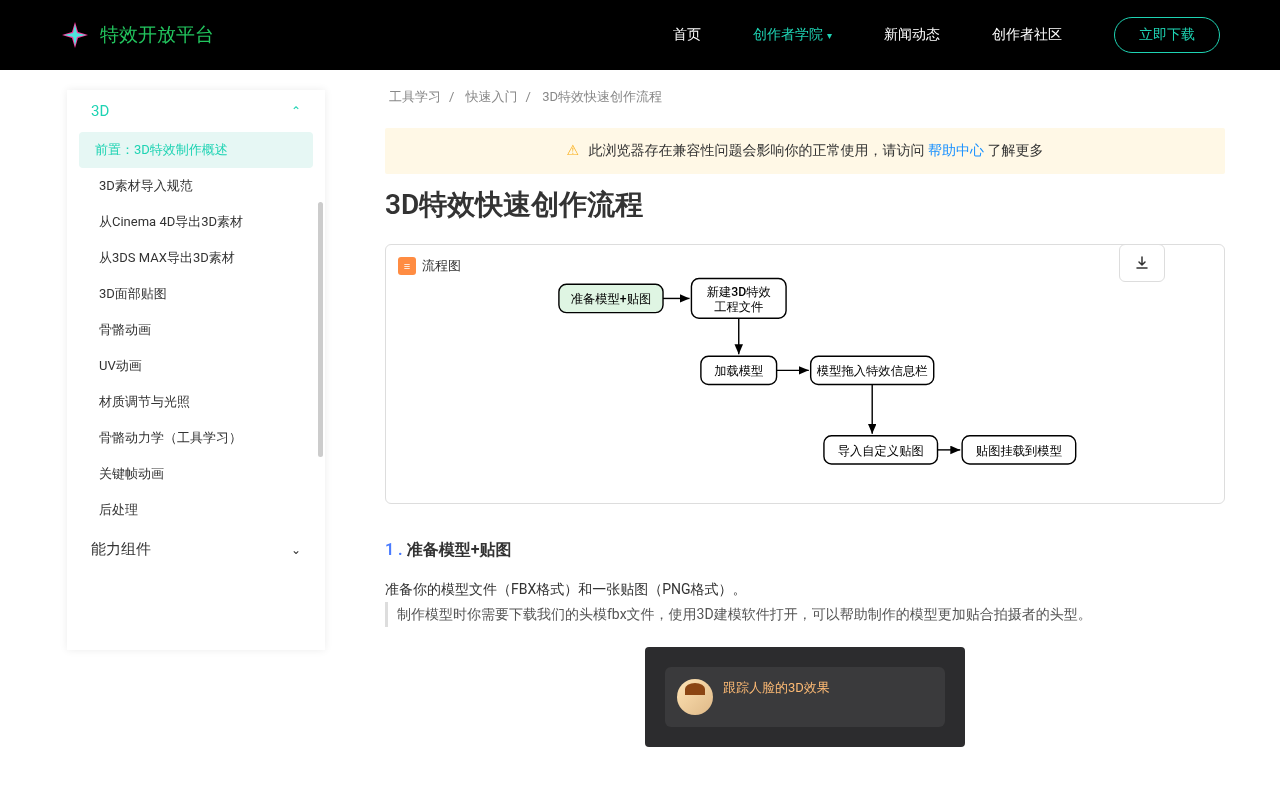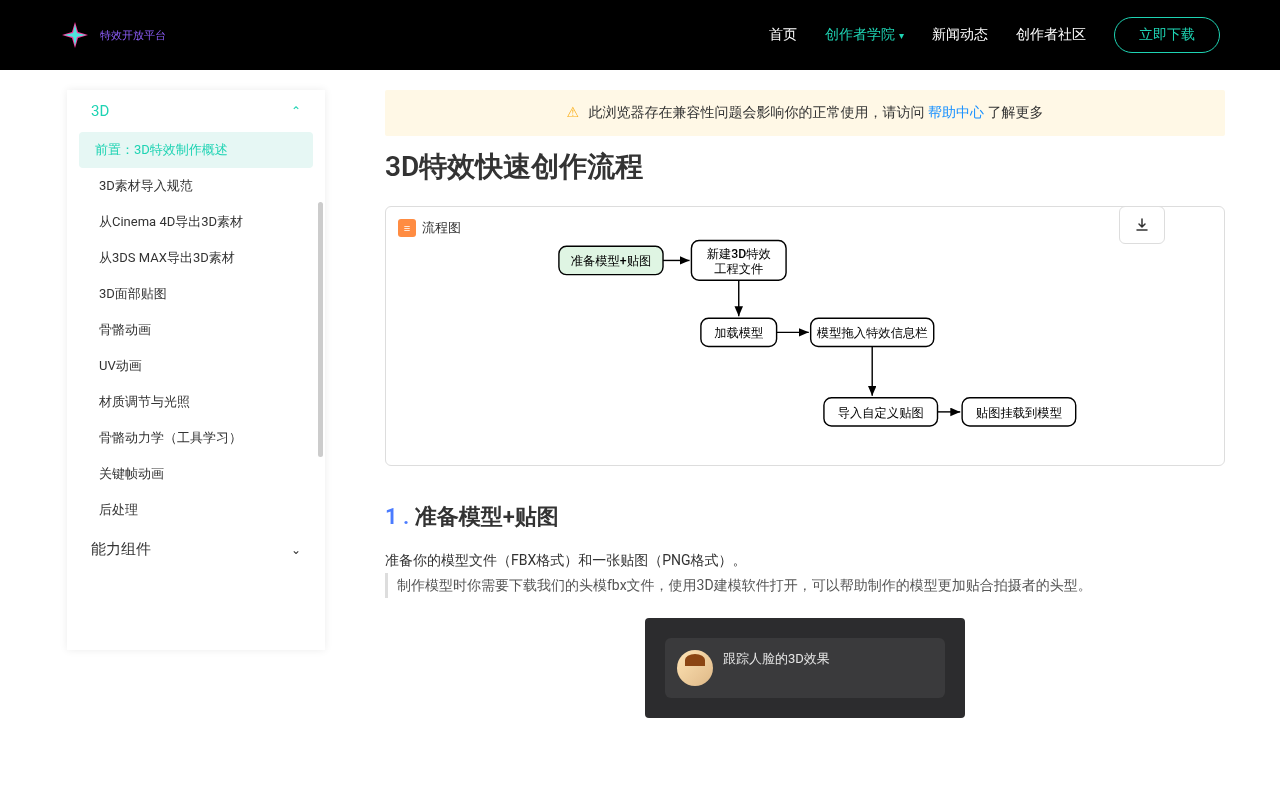--- a/index.html
+++ b/index.html
@@ -1,21 +1,21 @@
 <!DOCTYPE html>
 <html><head>
 <meta charset="utf-8">
 <style>
 *{box-sizing:border-box;margin:0;padding:0}
 body{font-family:-apple-system,BlinkMacSystemFont,"Segoe UI",Roboto,"Helvetica Neue",Arial,sans-serif;background:#fff;color:#333}
 .header{background:#000;height:70px;display:flex;align-items:center;padding:0 60px;justify-content:space-between}
 .logo-area{display:flex;align-items:center;gap:10px}
 .logo-icon{width:30px;height:30px}
-.logo-text{color:#8b5cf6;font-size:11px;font-weight:500}
-.nav{display:flex;align-items:center;gap:28px}
+.logo-text{color:#22c55e;font-size:19px;font-weight:500}
+.nav{display:flex;align-items:center;gap:52px}
 .nav-item{color:#fff;font-size:14px;cursor:pointer;display:flex;align-items:center;gap:4px}
 .nav-item.active{color:#1ED3B3}
 .download-btn{border:1px solid #1ED3B3;color:#1ED3B3;padding:8px 24px;border-radius:20px;font-size:14px;background:transparent;cursor:pointer}
 .main{display:flex;padding-top:20px}
 .sidebar{width:258px;margin-left:67px;background:#fff;box-shadow:0 0 8px rgba(0,0,0,0.08);height:560px;overflow-y:auto;position:relative}
 .scrollbar-track{position:absolute;right:0;top:0;bottom:0;width:8px}
 .scrollbar-thumb{position:absolute;right:2px;top:112px;width:5px;height:255px;background:#ccc;border-radius:3px}
 .section-header{display:flex;justify-content:space-between;align-items:center;padding:12px 24px;cursor:pointer;font-size:15px}
 .section-header.active{color:#1ED3B3}
 .chevron{font-size:12px}
@@ -31,34 +31,34 @@
 .download-box{display:inline-flex;border:1px solid #ddd;border-radius:6px;padding:10px 14px;position:absolute;right:60px;cursor:pointer}
 .title-row{position:relative;margin-bottom:20px}
 .flowchart-container{border:1px solid #ddd;border-radius:6px;padding:12px;margin-bottom:36px;position:relative}
 .flowchart-label{position:absolute;top:12px;left:12px;display:flex;align-items:center;gap:6px;font-size:13px;color:#333}
 .flowchart-badge{background:#FF8C42;color:#fff;width:18px;height:18px;border-radius:3px;display:flex;align-items:center;justify-content:center;font-size:11px}
 .flowchart-svg{width:100%;height:220px;margin-top:10px}
 .flow-box{fill:#fff;stroke:#000;stroke-width:1.5;rx:8}
 .flow-box.green{fill:#DFF5E3}
 .flow-text{font-size:13px;text-anchor:middle;font-weight:500}
 .arrow{stroke:#000;stroke-width:1.5;fill:none;marker-end:url(#arrowhead)}
-.section-heading{font-size:22px;font-weight:600;margin-bottom:16px}
+.section-heading{font-size:16px;font-weight:600;margin-bottom:16px}
 .section-num{color:#4A7BFF}
 .body-text{font-size:14px;line-height:1.8;}
 .tip-block{border-left:3px solid #ddd;padding-left:9px;margin-bottom:20px}
 .tip-text{font-size:14px;color:#555;line-height:1.8}
 .app-preview{background:#2C2C2E;border-radius:4px;padding:20px;width:320px;margin:0 auto}
 .app-icon-area{text-align:center;margin-bottom:12px}
 .app-cube{width:20px;height:20px;background:#A78BFA;border-radius:3px;display:inline-block;margin-bottom:4px}
 .app-icon-label{color:#A78BFA;font-size:12px}
 .app-card{background:#3A3A3C;border-radius:6px;padding:12px;display:flex;gap:10px;align-items:flex-start}
 .avatar{width:36px;height:36px;border-radius:50%;background:linear-gradient(135deg,#FFE4B5,#DEB887);flex-shrink:0;position:relative;overflow:hidden}
 .avatar::after{content:"";position:absolute;top:4px;left:8px;width:20px;height:12px;background:#8B4513;border-radius:50% 50% 0 0}
 .app-card-text{flex:1}
-.app-card-title{color:#e5e5e5;font-size:13px;margin-bottom:12px}
+.app-card-title{color:#fdba74;font-size:13px;margin-bottom:12px}
 </style>
 </head>
 <body>
 
 <div class="header">
   <div class="logo-area">
     <svg class="logo-icon" viewBox="0 0 30 30">
       <path d="M15 2 L18 12 L28 15 L18 18 L15 28 L12 18 L2 15 L12 12 Z" fill="#FF3399"></path>
       <path d="M15 4 L17 13 L26 15 L17 17 L15 26 L13 17 L4 15 L13 13 Z" fill="#4FE3DC"></path>
     </svg>
@@ -100,20 +100,25 @@
     <div class="section-header">
       
       
     </div>
     <div class="scrollbar-track">
       <div class="scrollbar-thumb"></div>
     </div>
   </div>
 
   <div class="content">
+    <div class="breadcrumb">
+      <span>工具学习</span><span>/</span>
+      <span>快速入门</span><span>/</span>
+      <span>3D特效快速创作流程</span>
+    </div>
 
     <div class="warning-banner">
       <span class="warning-icon">⚠</span>
       <span>此浏览器存在兼容性问题会影响你的正常使用，请访问</span>
       <span class="warning-link">帮助中心</span>
       <span>了解更多</span>
     </div>
 
     <div class="title-row">
       <h1 class="page-title">3D特效快速创作流程</h1>

